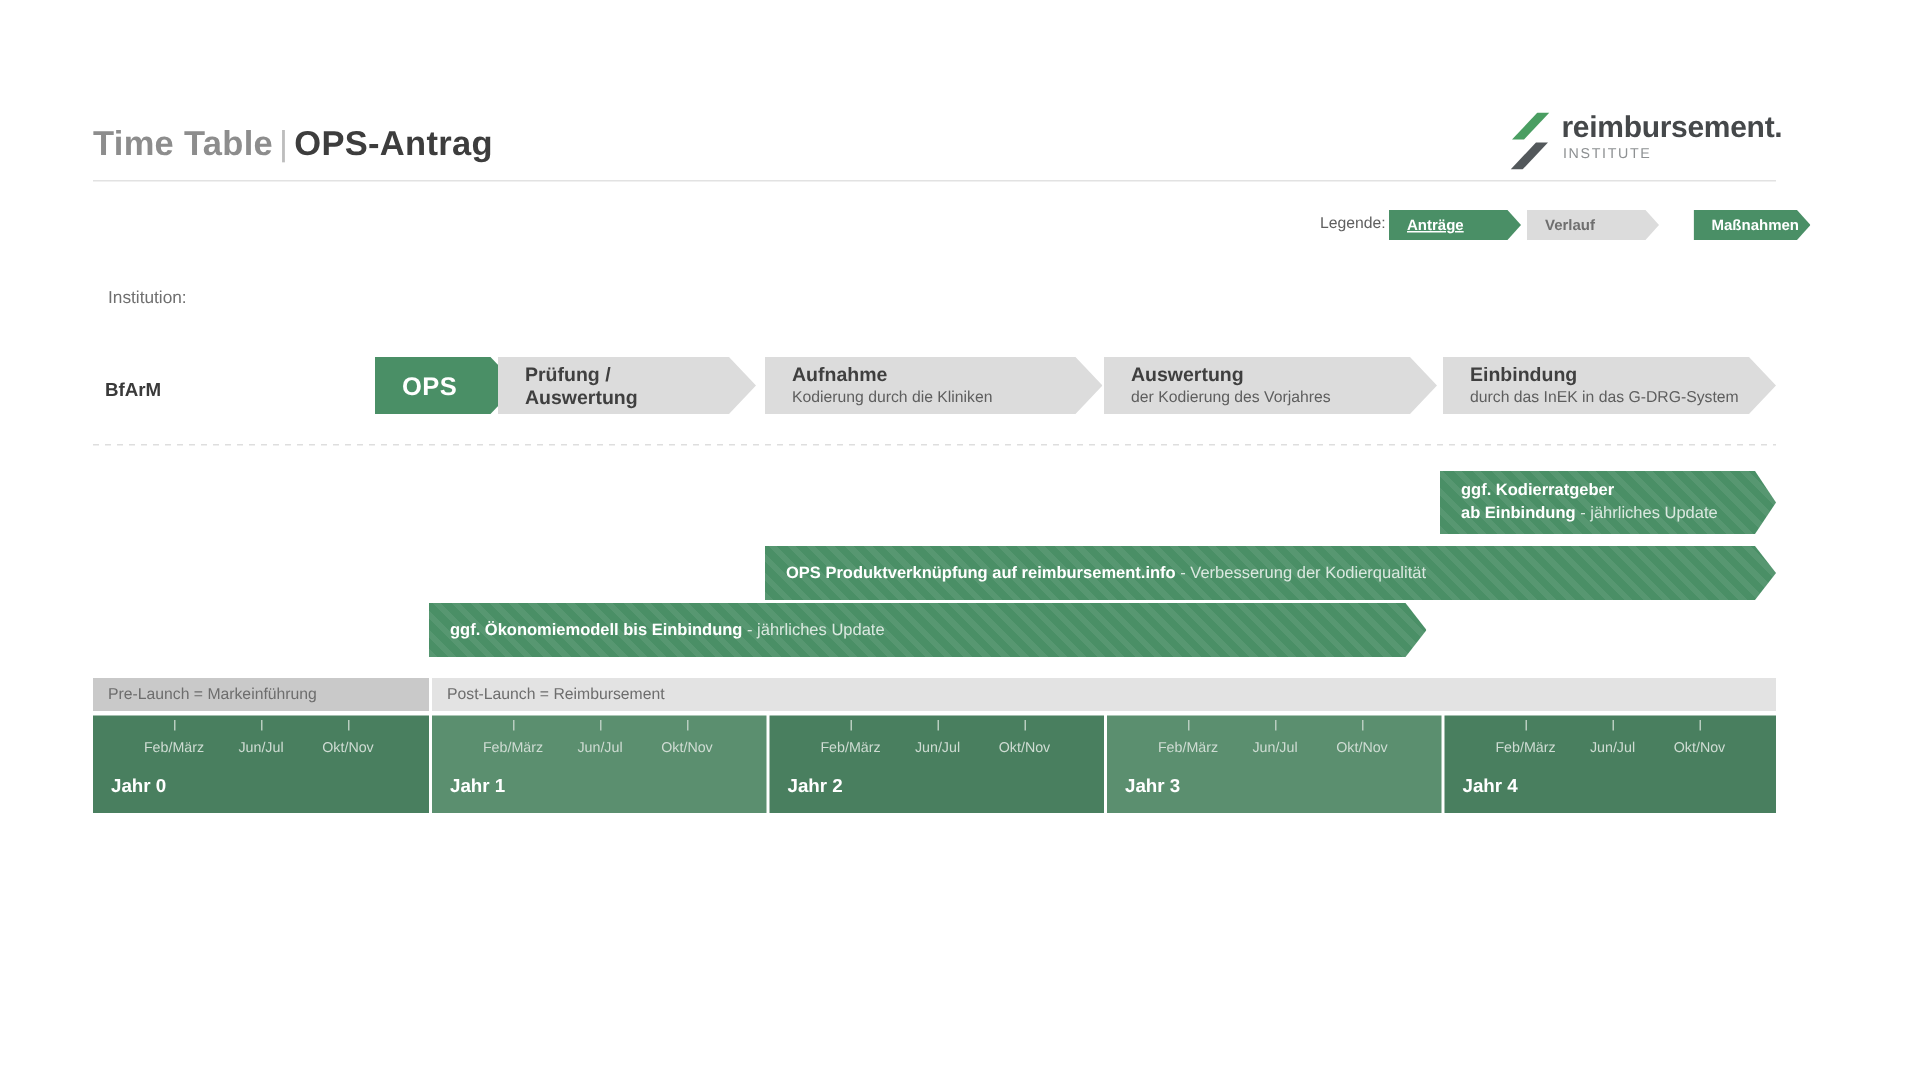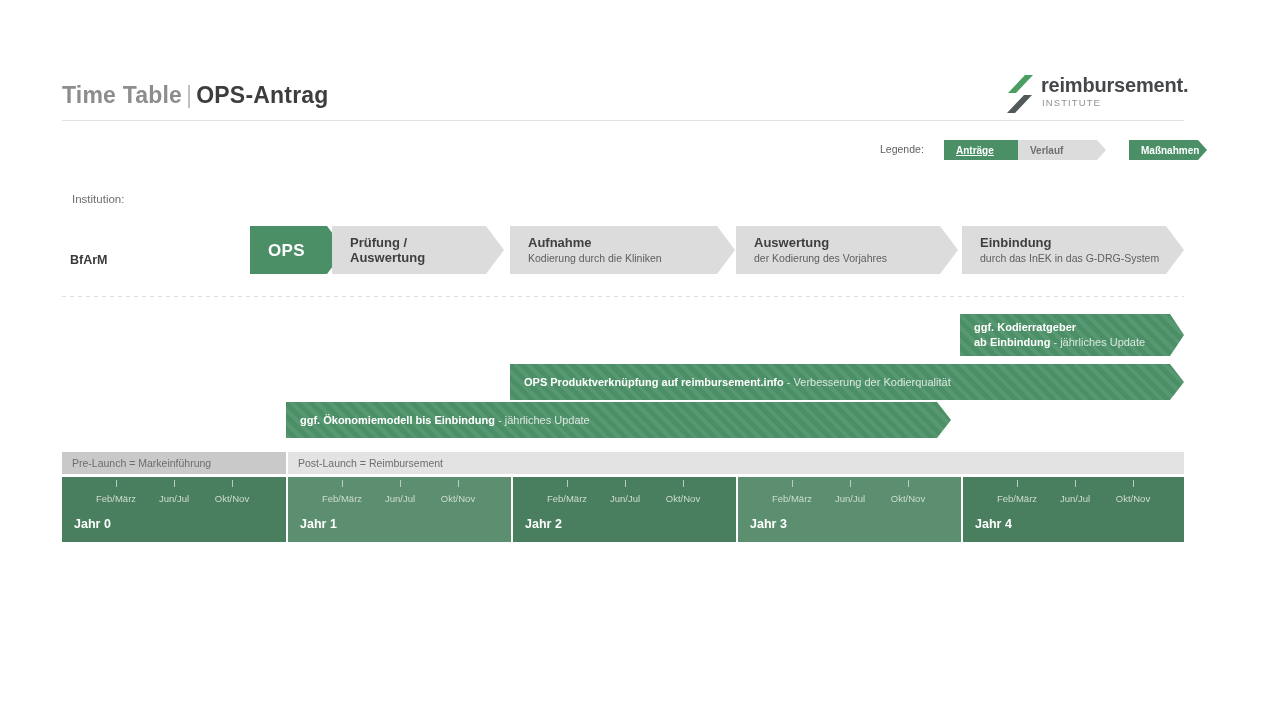--- a/index.html
+++ b/index.html
@@ -39,21 +39,21 @@
   }
   .chip-green{background:#4a8f66;color:#ffffff;}
   .chip-grey{background:#dcdcdc;color:#6f6f6f;}
 
   
   #institution-label{position:absolute;left:72px;top:193px;font-size:11.5px;color:#6f6f6f;}
   #row-label{position:absolute;left:70px;top:253px;font-size:12.5px;font-weight:700;color:#3a3a3a;}
 
   
   .phase{
-    position:absolute;top:226px;height:48px;
+    position:absolute;top:238px;height:38px;
     box-sizing:border-box;
     padding-left:18px;
     display:flex;flex-direction:column;justify-content:center;
     clip-path:polygon(0 0, calc(100% - 18px) 0, 100% 50%, calc(100% - 18px) 100%, 0 100%);
   }
   .phase.green{background:#4a8f66;}
   .phase.grey{background:#dcdcdc;}
   .phase-title{font-size:13px;font-weight:700;line-height:15px;color:#3f3f3f;}
   .phase.green .phase-title{color:#ffffff;font-size:17px;letter-spacing:.3px;}
   .phase-sub{font-size:10.5px;font-weight:400;color:#5e5e5e;line-height:14px;margin-top:1px;}
@@ -108,21 +108,21 @@
     </svg>
     <div id="logo-word">reimbursement.</div>
     <div id="logo-sub">INSTITUTE</div>
   </div>
 
   <div id="header-rule"></div>
 </div>
 
 <div id="legend">
   <span id="legend-label">Legende:</span>
-  <div class="legend-chip chip-green" style="left:64px;width:88px;text-decoration:underline;">
+  <div class="legend-chip chip-green" style="left:46px;width:88px;text-decoration:underline;">
     <span>Anträge</span>
   </div>
   <div class="legend-chip chip-grey" style="left:138px;width:88px;">
     <span>Verlauf</span>
   </div>
   <div class="legend-chip chip-green" style="left:226px;width:78px;margin-left:23px;">
     <span>Maßnahmen</span>
   </div>
 </div>
 

